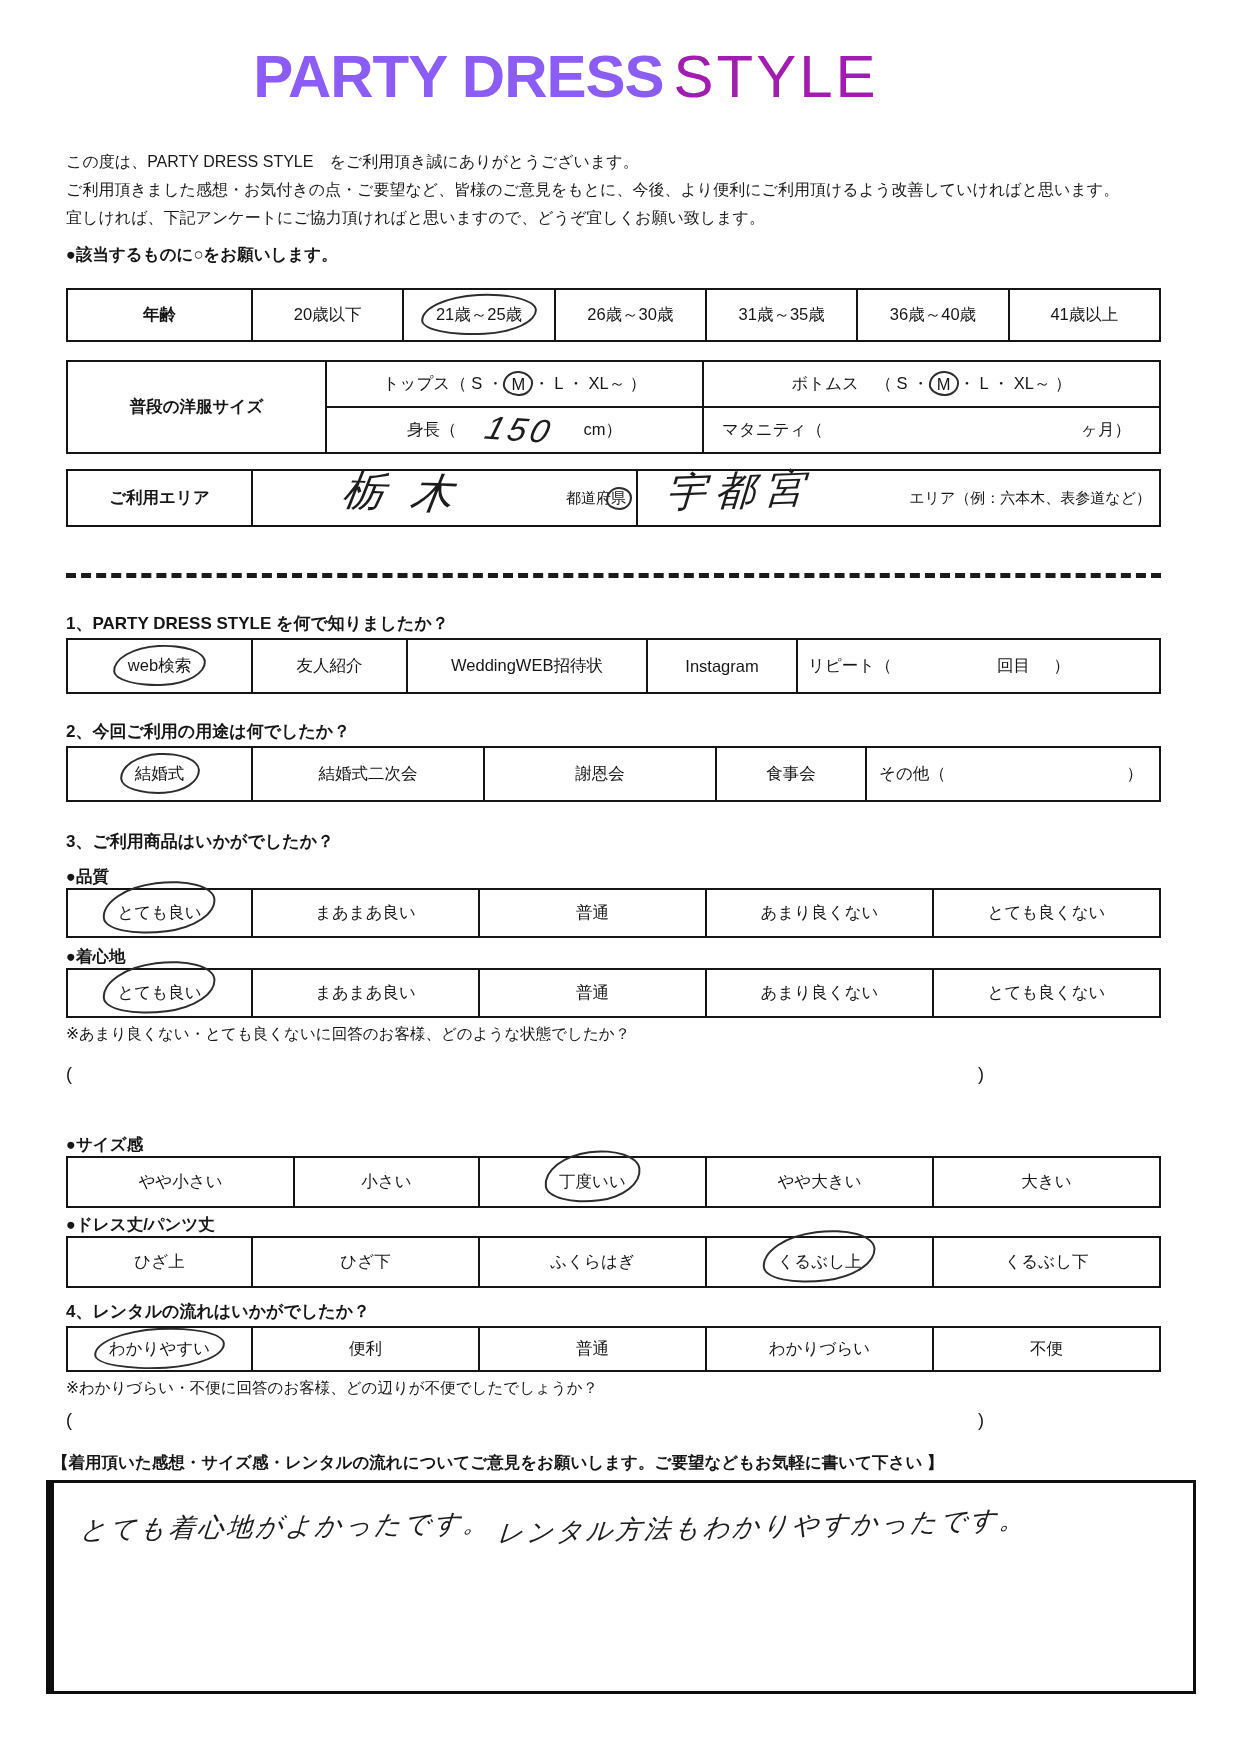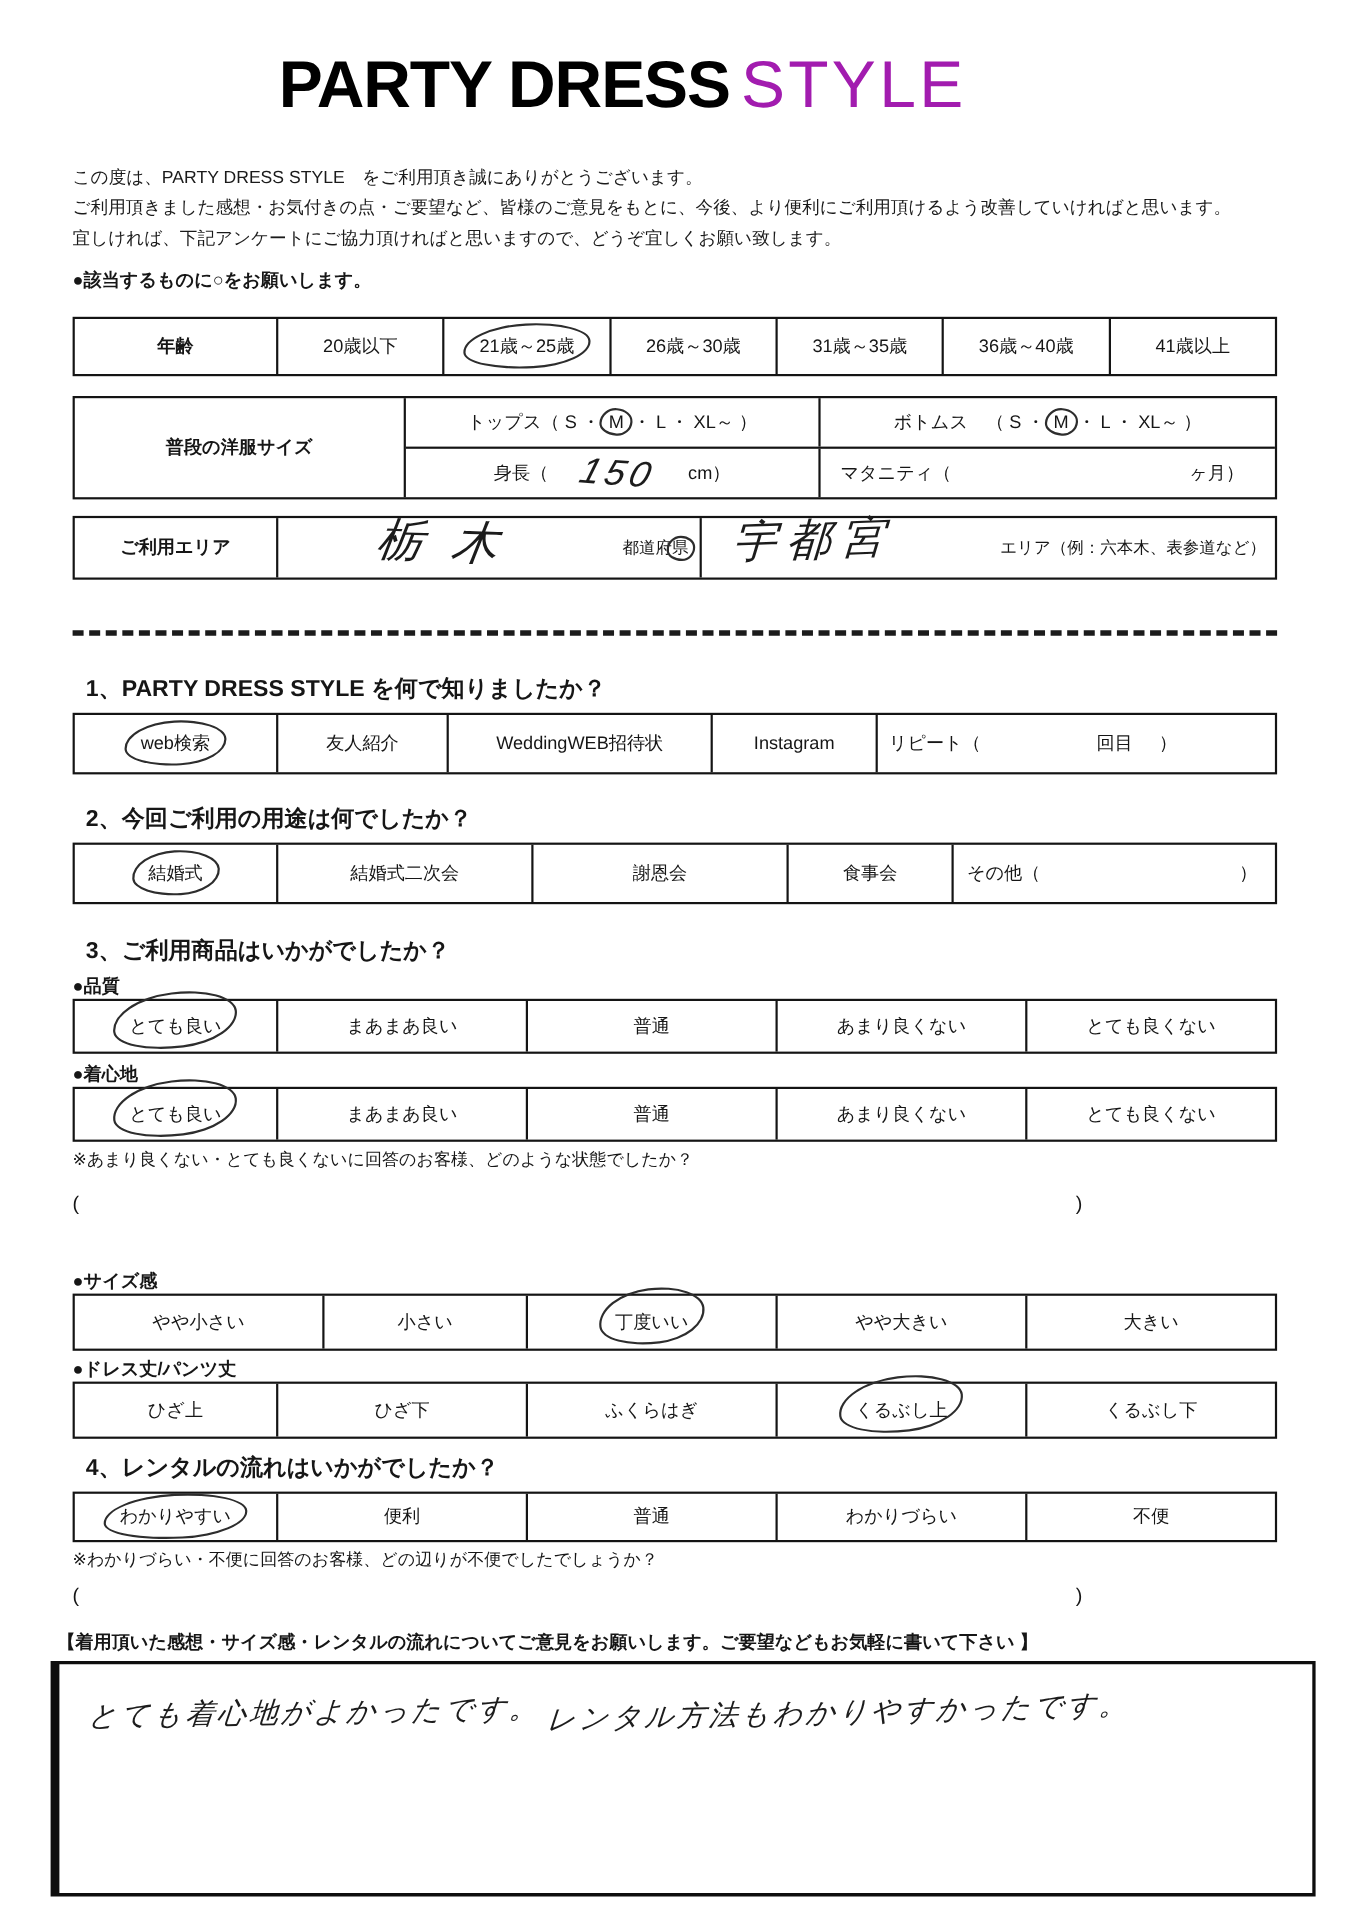--- a/index.html
+++ b/index.html
@@ -5,21 +5,21 @@
   html,body{margin:0;padding:0;background:#e8e8e8;}
   .page{
     position:relative;width:1242px;height:1754px;background:#ffffff;
     font-family:"Liberation Sans","DejaVu Sans",sans-serif;color:#161616;
     overflow:hidden;margin:0 auto;box-sizing:border-box;
   }
   .content{margin:0 66px;width:1095px;box-sizing:border-box;}
 
   
   .title{margin-top:42px;height:72px;text-align:center;transform:translateX(-55px);white-space:nowrap;}
-  .tb{font-size:60px;font-weight:bold;letter-spacing:-1px;color:#000000;}
+  .tb{font-size:60px;font-weight:bold;letter-spacing:-1px;color:#8b5cf6;}
   .tl{font-size:60px;font-weight:normal;letter-spacing:3px;color:#a21caf;margin-left:10px;}
 
   
   .intro{margin-top:34px;}
   .intro p{margin:0;font-size:16px;line-height:28px;color:#1a1a1a;}
 
   .instruction{margin:12px 0 0 0;font-size:16.5px;font-weight:bold;height:22px;}
 
   
   .tbl{display:flex;border:2px solid #141414;box-sizing:border-box;background:#fff;}
@@ -37,21 +37,21 @@
   .t-q1{margin-top:2px;height:56px;}
   .t-q2{margin-top:2px;height:56px;}
   .t-qual,.t-comf{margin-top:2px;height:50px;}
   .t-sf,.t-len{margin-top:2px;height:52px;}
   .t-q4{margin-top:2px;height:46px;}
 
   
   .size-main{flex:1;display:flex;flex-direction:column;}
   .srow{display:flex;flex:1;}
   .srow + .srow{border-top:2px solid #141414;}
-  .w265{width:301px;flex:none;}
+  .w265{width:259px;flex:none;}
   .w377{width:377px;flex:none;}
   .c-tops,.c-bot{gap:8px;}
   .c-h{gap:30px;}
   .c-mat{justify-content:space-between;padding:0 28px 0 18px;}
 
   .w305{width:305px;flex:none;} .w310{width:310px;flex:none;}
 
   
   .w385{width:385px;flex:none;}
   .c-area1{justify-content:flex-end;padding-right:10px;}
@@ -59,21 +59,21 @@
   .pref-label,.area-hint{font-size:15px;}
   .hand{font-style:italic;display:inline-block;color:#1c1c1c;}
   .hand-pref{position:absolute;left:90px;top:-6px;font-size:42px;letter-spacing:26px;transform:rotate(2deg) skewX(-6deg);white-space:nowrap;}
   .hand-city{position:absolute;left:28px;top:-8px;font-size:40px;letter-spacing:9px;transform:rotate(-2deg) skewX(-5deg);white-space:nowrap;}
   .hand-150{font-size:33px;transform:rotate(4deg) skewX(-12deg);letter-spacing:4px;}
 
   
   .dashes{margin-top:46px;border-top:5px dashed #1b1b1b;height:0;}
 
   
-  .qh{font-size:21px;font-weight:bold;height:24px;margin:12px;}
+  .qh{font-size:17px;font-weight:bold;height:24px;margin:0;}
   .qh1{margin-top:34px;} .qh2{margin-top:26px;} .qh3{margin-top:28px;} .qh4{margin-top:12px;}
   .sub{font-size:16.5px;font-weight:bold;height:20px;margin:0;}
   .sub-qual{margin-top:12px;} .sub-comf{margin-top:8px;} .sub-sf{margin-top:46px;} .sub-len{margin-top:6px;}
   .note{font-size:15.5px;height:20px;margin:6px 0 0 0;}
   .paren-row{display:flex;justify-content:space-between;width:918px;font-size:18px;height:24px;margin-top:20px;}
 
   
   .w155{width:155px;flex:none;} .w240{width:240px;flex:none;} .w150{width:150px;flex:none;} .w232{width:232px;flex:none;}
   .c-rep{justify-content:flex-start;padding:0 10px;}
   .g20{flex:2;} .g04{flex:0.45;} .g15{flex:1.5;}

